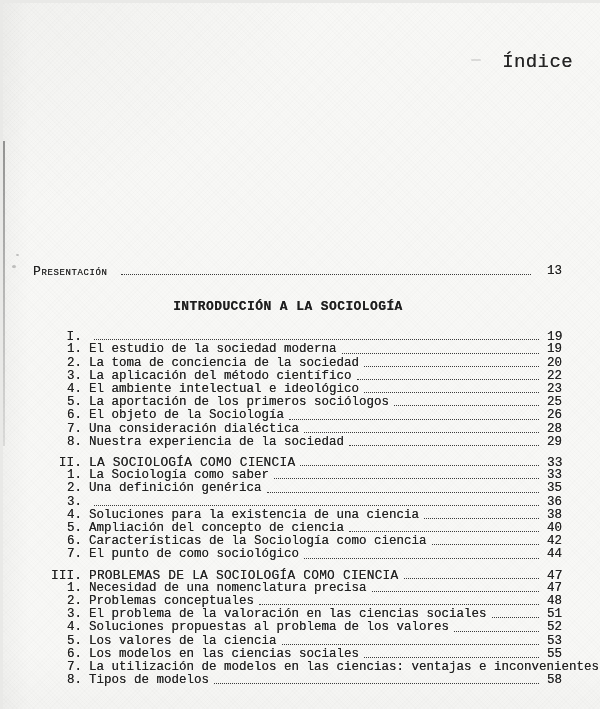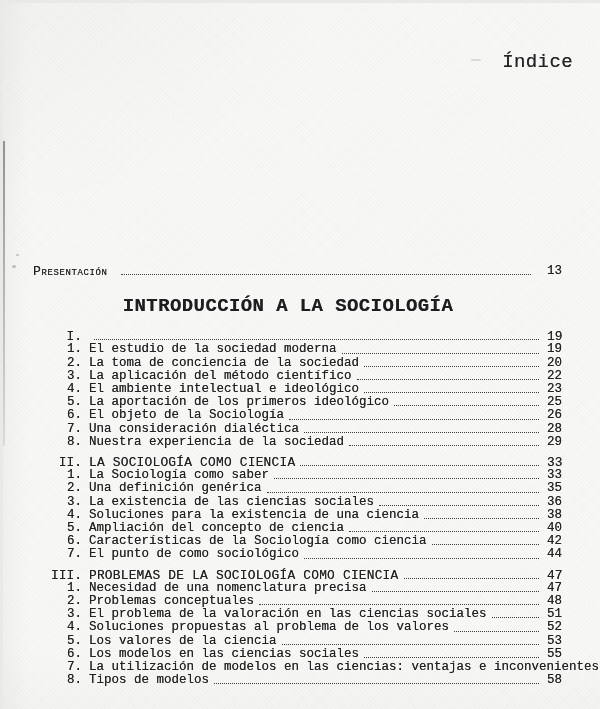--- a/index.html
+++ b/index.html
@@ -78,21 +78,21 @@
     font-variant: small-caps;
     font-size: 13.2px;
     letter-spacing: 0.6px;
   }
 
   .part-heading {
     position: relative;
     left: -15px;
     margin: 21px 0 0 0;
     text-align: center;
-    font-size: 19px;
+    font-size: 13px;
     font-weight: bold;
     line-height: 15px;
     letter-spacing: 0.4px;
     color: #1e1e1e;
   }
 
   .section { margin-top: 7px; }
   #toc .section:first-child { margin-top: 16px; }
   .header-row { font-size: 12.9px; }
   .header-row .label { letter-spacing: 0.2px; }
@@ -148,21 +148,21 @@
 
   <div class="row item-row">
     <span class="num">4.</span>
     <span class="label">El ambiente intelectual e ideológico</span>
     <span class="dots"></span>
     <span class="page-num">23</span>
   </div>
 
   <div class="row item-row">
     <span class="num">5.</span>
-    <span class="label">La aportación de los primeros ideológico</span>
+    <span class="label">La aportación de los primeros sociólogos</span>
     <span class="dots"></span>
     <span class="page-num">25</span>
   </div>
 
   <div class="row item-row">
     <span class="num">6.</span>
     <span class="label">El objeto de la Sociología</span>
     <span class="dots"></span>
     <span class="page-num">26</span>
   </div>
@@ -200,21 +200,20 @@
 
   <div class="row item-row">
     <span class="num">2.</span>
     <span class="label">Una definición genérica</span>
     <span class="dots"></span>
     <span class="page-num">35</span>
   </div>
 
   <div class="row item-row">
     <span class="num">3.</span>
-    <span class="label">La existencia de las ciencias sociales</span>
     <span class="dots"></span>
     <span class="page-num">36</span>
   </div>
 
   <div class="row item-row">
     <span class="num">4.</span>
     <span class="label">Soluciones para la existencia de una ciencia</span>
     <span class="dots"></span>
     <span class="page-num">38</span>
   </div>

